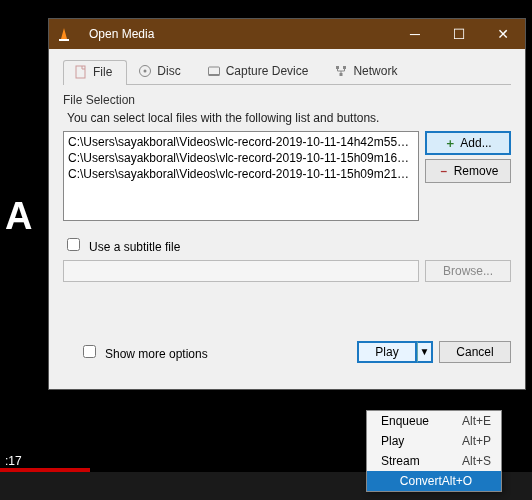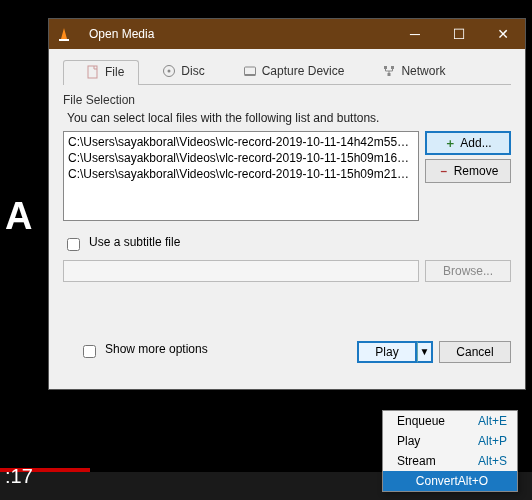--- a/index.html
+++ b/index.html
@@ -1,60 +1,60 @@
 <!DOCTYPE html>
 <html><head>
 <meta charset="utf-8">
 <style>
   * { box-sizing: border-box; font-family: "Segoe UI", Tahoma, sans-serif; }
   body { margin: 0; width: 532px; height: 500px; background: #000; position: relative; overflow: hidden; }
   .bg-text { position: absolute; left: 5px; top: 195px; color: #fff; font-size: 38px; font-weight: bold; }
   .bg-bar { position: absolute; left: 0; right: 0; bottom: 0; height: 28px; background: #1a1a1a; }
-  .bg-time { position: absolute; left: 5px; bottom: 12px; color: #fff; font-size: 20px; }
+  .bg-time { position: absolute; left: 5px; bottom: 32px; color: #fff; font-size: 12px; }
   .bg-redline { position: absolute; left: 0; bottom: 28px; height: 4px; background: #cc0000; width: 90px; }
 
   .win { position: absolute; left: 48px; top: 18px; width: 478px; background: #f0f0f0; border: 1px solid #555; box-shadow: 0 3px 12px rgba(0,0,0,.5); }
   .titlebar { height: 30px; background: #6b3f14; display: flex; align-items: center; color: #fff; font-size: 12px; gap: 8px; }
   .tb-icon { width: 30px; height: 30px; display:flex; align-items:center; justify-content:center; }
   .tb-title { flex: 1; padding-left: 2px; }
   .tb-btns { display: flex; }
   .tb-btn { width: 44px; height: 30px; display:flex; align-items:center; justify-content:center; color:#fff; font-size:14px; }
 
   .body { padding: 10px 14px 12px 14px; background: #f0f0f0; }
   .tabs { display:flex; border-bottom:1px solid #bbb; margin-bottom:8px; }
-  .tab { padding: 4px 14px 6px 22px; font-size:12px; color:#333; display:flex; align-items:center; gap:5px; border:1px solid transparent; border-bottom:none; }
+  .tab { padding: 4px 14px 6px 10px; font-size:12px; color:#333; display:flex; align-items:center; gap:5px; border:1px solid transparent; border-bottom:none; }
   .tab.active { background:#f0f0f0; border-color:#bbb; border-radius:3px 3px 0 0; position:relative; top:1px; }
   .tab-ico { width:14px; height:14px; }
 
   .section-label { font-size:12px; color:#333; margin-bottom:2px; }
   .section-desc { font-size:12px; color:#222; margin:4px 0 6px 4px; }
   .file-row { display:flex; gap:6px; }
   .file-list { flex:1; height:90px; border:1px solid #888; background:#fff; font-size:12px; padding:2px; overflow:hidden; }
   .file-list div { white-space:nowrap; overflow:hidden; text-overflow:ellipsis; padding:1px 2px; }
   .side-btns { width:86px; display:flex; flex-direction:column; gap:4px; }
   .wbtn { height:24px; border:1px solid #999; background:#e8e8e8; font-size:12px; display:flex; align-items:center; justify-content:center; gap:4px; }
   .wbtn.primary { border:2px solid #1a78c2; background:#d8ecfa; }
 
-  .chk { display:flex; align-items:flex-start; gap:6px; font-size:12px; margin:14px 0 6px 0; }
+  .chk { display:flex; align-items:flex-end; gap:6px; font-size:12px; margin:14px 0 6px 0; }
   .chk input { width:13px; height:13px; }
   .browse-row { display:flex; gap:6px; }
   .browse-input { flex:1; height:22px; border:1px solid #bbb; background:#f5f5f5; }
   .browse-btn { width:86px; height:22px; border:1px solid #bbb; color:#888; background:#efefef; font-size:12px; display:flex; align-items:center; justify-content:center; }
 
   .footer { display:flex; align-items:center; margin-top:44px; }
   .footer .spacer { flex:1; }
   .play-grp { display:flex; }
   .play-main { width:60px; height:22px; border:2px solid #1a78c2; background:#e8f4ff; font-size:12px; display:flex; align-items:center; justify-content:center; }
   .play-dd { width:16px; height:22px; border:2px solid #1a78c2; border-left:1px solid #6aa; background:#e8f4ff; font-size:10px; display:flex; align-items:center; justify-content:center; }
   .cancel-btn { margin-left:6px; width:72px; height:22px; border:1px solid #999; background:#e8e8e8; font-size:12px; display:flex;align-items:center;justify-content:center; }
 
-  .dropdown { position:absolute; left:382px; top:410px; width:136px; background:#f4f4f4; border:1px solid #888; box-shadow:2px 2px 6px rgba(0,0,0,.35); font-size:12px; }
+  .dropdown { position:absolute; left:366px; top:410px; width:136px; background:#f4f4f4; border:1px solid #888; box-shadow:2px 2px 6px rgba(0,0,0,.35); font-size:12px; }
   .dd-item { display:flex; padding:3px 10px 3px 14px; justify-content:space-between; }
   .dd-item.sel { background:#1a78c2; color:#fff;justify-content:center; }
-  .dd-short { color:#0369a1; }
+  .dd-short { color:#404040; }
   .dd-item.sel .dd-short { color:#fff; }
 
   .plus { font-weight:bold; color:#2a7a2a; }
   .minus { font-weight:bold; color:#a33; }
 </style>
 </head>
 <body>
 
 <div class="bg-text">A</div>
 <div class="bg-redline"></div>

